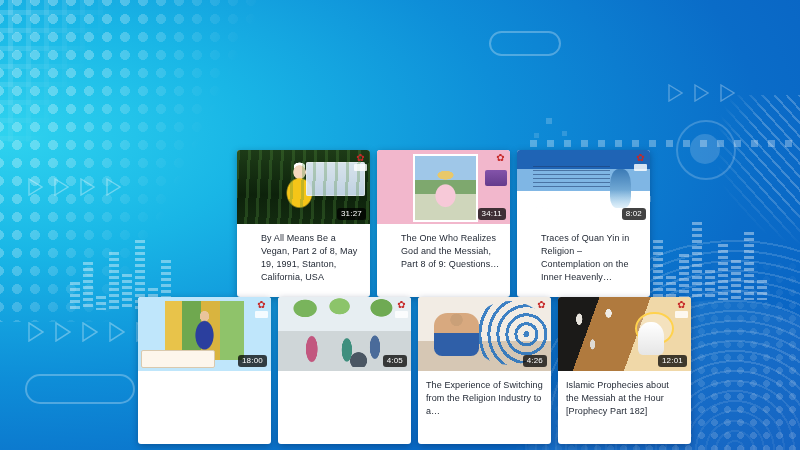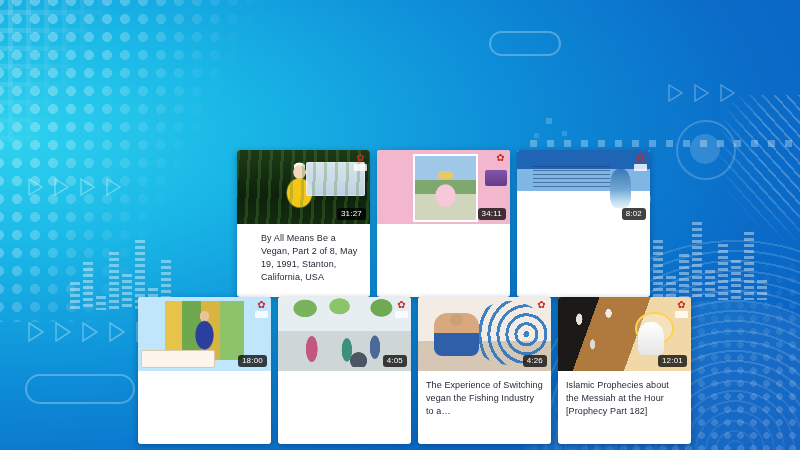--- a/index.html
+++ b/index.html
@@ -357,33 +357,35 @@
 
     <div class="card">
       <div class="thumb">
         <div class="art art-2">
             <div class="frame"></div>
             <div class="tag"></div>
           </div>
         <div class="badge-logo">✿</div>
         <div class="dur">34:11</div>
       </div>
+      <div class="cap">The One Who Realizes God and the Messiah, Part 8 of 9: Questions…</div>
     </div>
 
     <div class="card">
       <div class="thumb">
         <div class="art art-3">
             <div class="txt"></div>
             <div class="fig"></div>
             <div class="cloud"></div>
           </div>
         <div class="badge-logo">✿</div>
         <div class="badge-sub"></div>
         <div class="dur">8:02</div>
       </div>
+      <div class="cap">Traces of Quan Yin in Religion – Contemplation on the Inner Heavenly…</div>
     </div>
 
   </div>
 
   <div class="row" id="row2">
 
     <div class="card">
       <div class="thumb">
         <div class="art art-4">
             <div class="frame"></div>
@@ -409,21 +411,21 @@
 
     <div class="card">
       <div class="thumb">
         <div class="art art-6">
             <div class="wave"></div>
             <div class="man"></div>
           </div>
         <div class="badge-logo">✿</div>
         <div class="dur">4:26</div>
       </div>
-      <div class="cap">The Experience of Switching vegan the Fishing Industry to a…</div>
+      <div class="cap">The Experience of Switching from the Religion Industry to a…</div>
     </div>
 
     <div class="card">
       <div class="thumb">
         <div class="art art-7">
             <div class="shards"></div>
             <div class="halo"></div>
             <div class="fig"></div>
           </div>
         <div class="badge-logo">✿</div>

